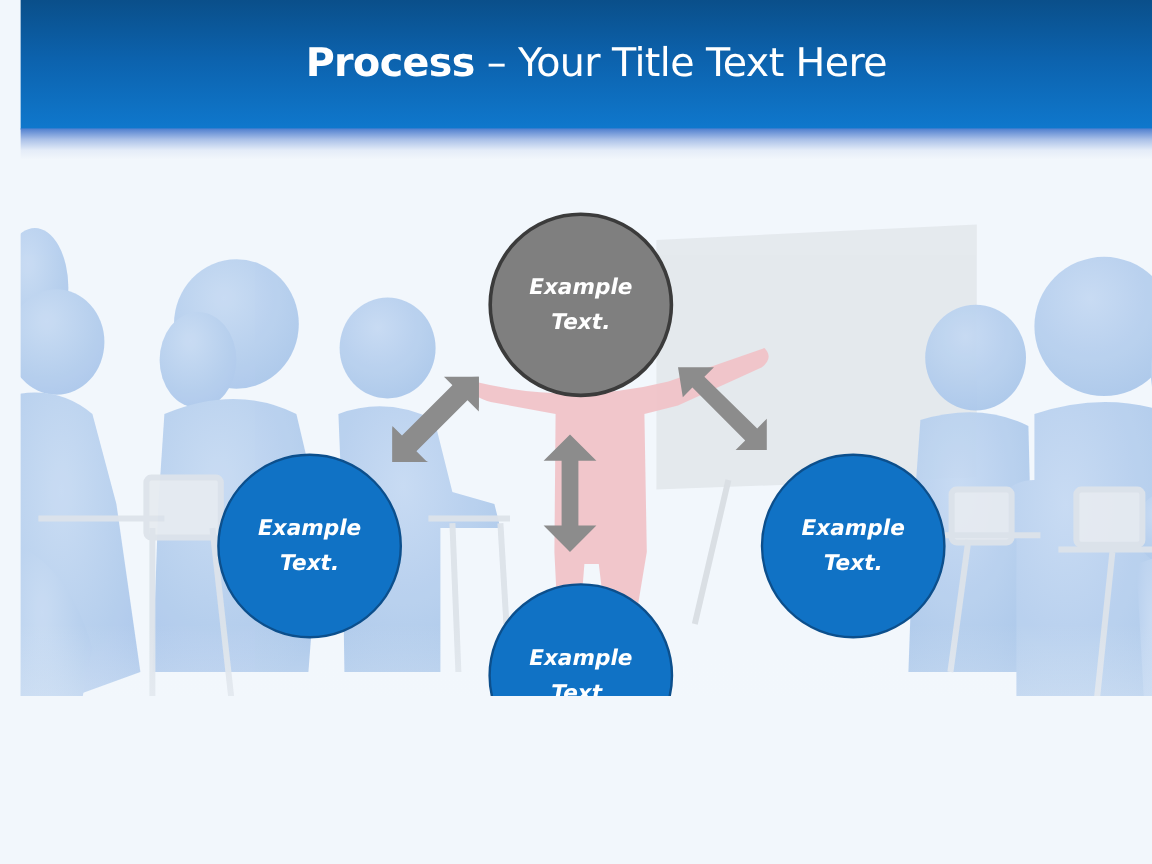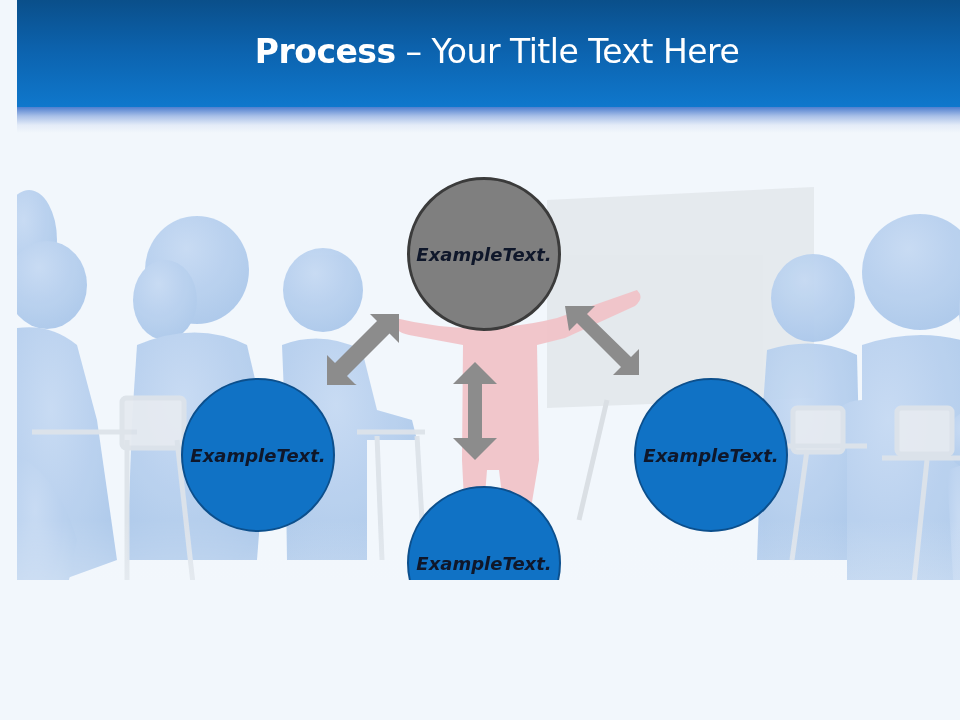--- a/index.html
+++ b/index.html
@@ -17,22 +17,22 @@
     .title {
       position: absolute; left: 0; top: 52px; width: 960px; text-align: center;
       color: #ffffff; font-size: 33px; line-height: 44px; transform: translateY(-50%);
       font-family: "DejaVu Sans", sans-serif; letter-spacing: -0.5px; white-space: nowrap;
     }
     .title .strong { font-weight: bold; }
     .title .normal { font-weight: normal; }
     .arrows { position: absolute; left: 0; top: 0; width: 960px; height: 720px; pointer-events: none; }
     .node {
       position: absolute; width: 154px; height: 154px; border-radius: 50%;
-      display: flex; align-items: center; justify-content: center;
-      color: #0f172a; font-family: "DejaVu Sans", sans-serif; font-style: italic; font-weight: bold;
+      display: flex; flex-direction: column; align-items: center; justify-content: center;
+      color: #ffffff; font-family: "DejaVu Sans", sans-serif; font-style: italic; font-weight: bold;
       font-size: 18px; line-height: 29px; text-align: center; box-sizing: border-box;
     }
     .node.blue { background: #1072c5; border: 2.5px solid #0c4f8c; }
     .node.gray { background: #7f7f7f; border: 3px solid #3b3b3b; }
     .node span { display: block; }
   </style>
 </head>
 <body>
 
 <div class="slide">

